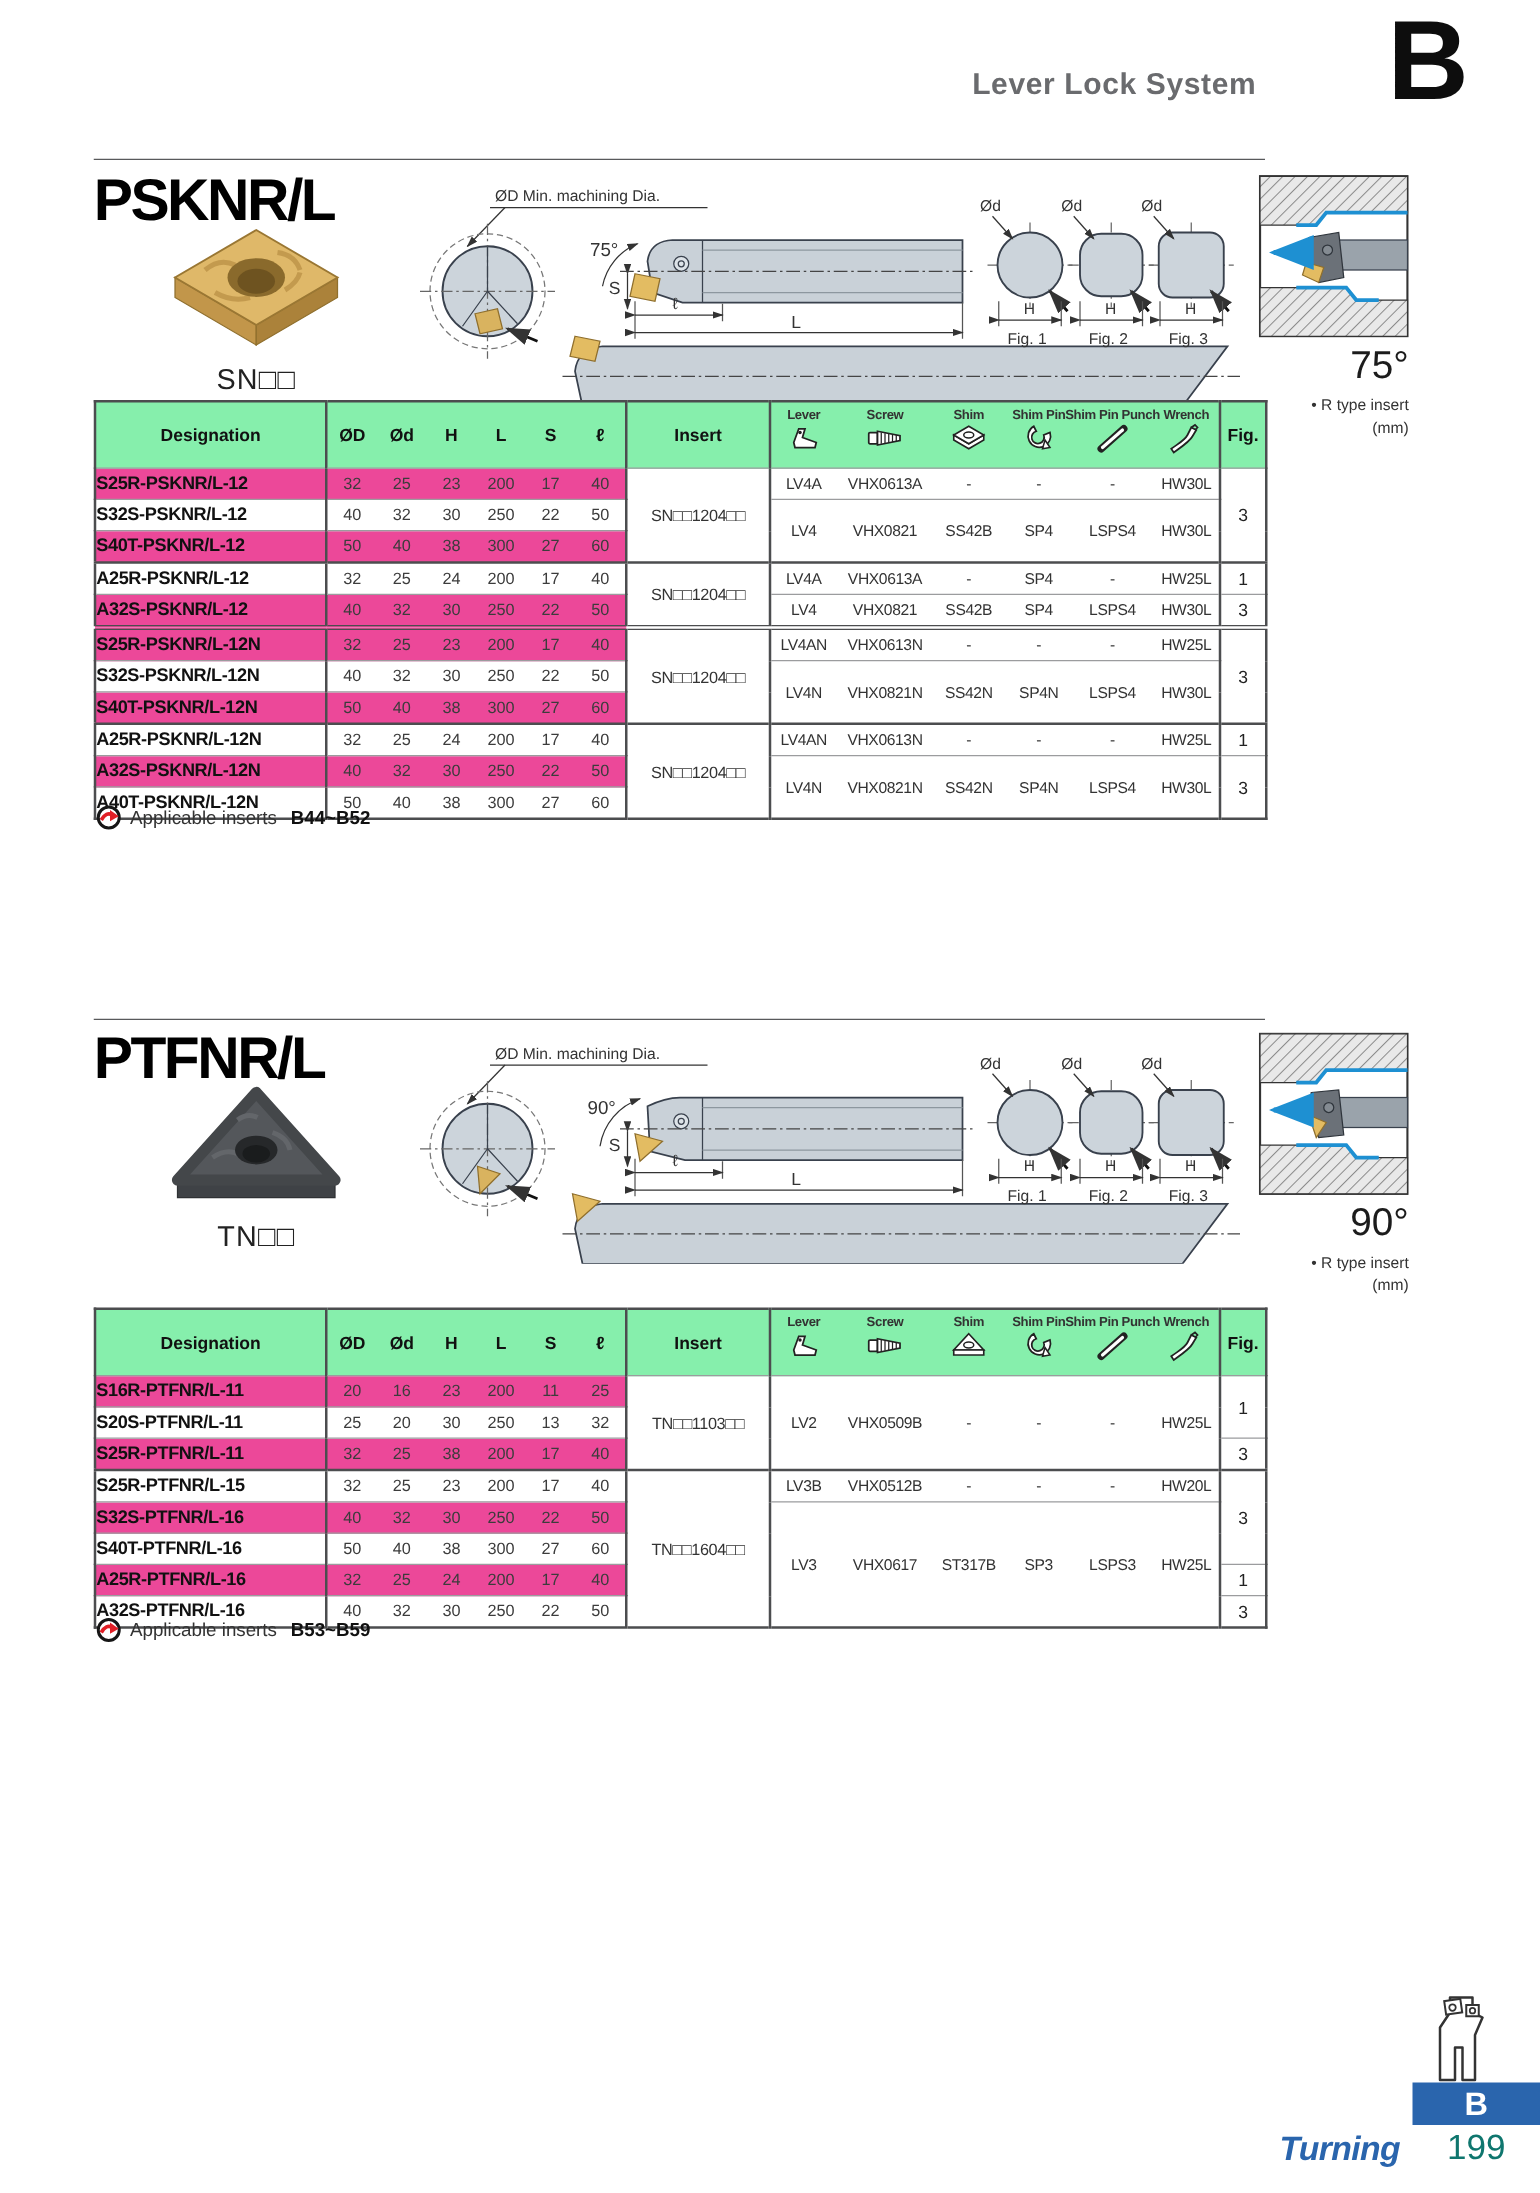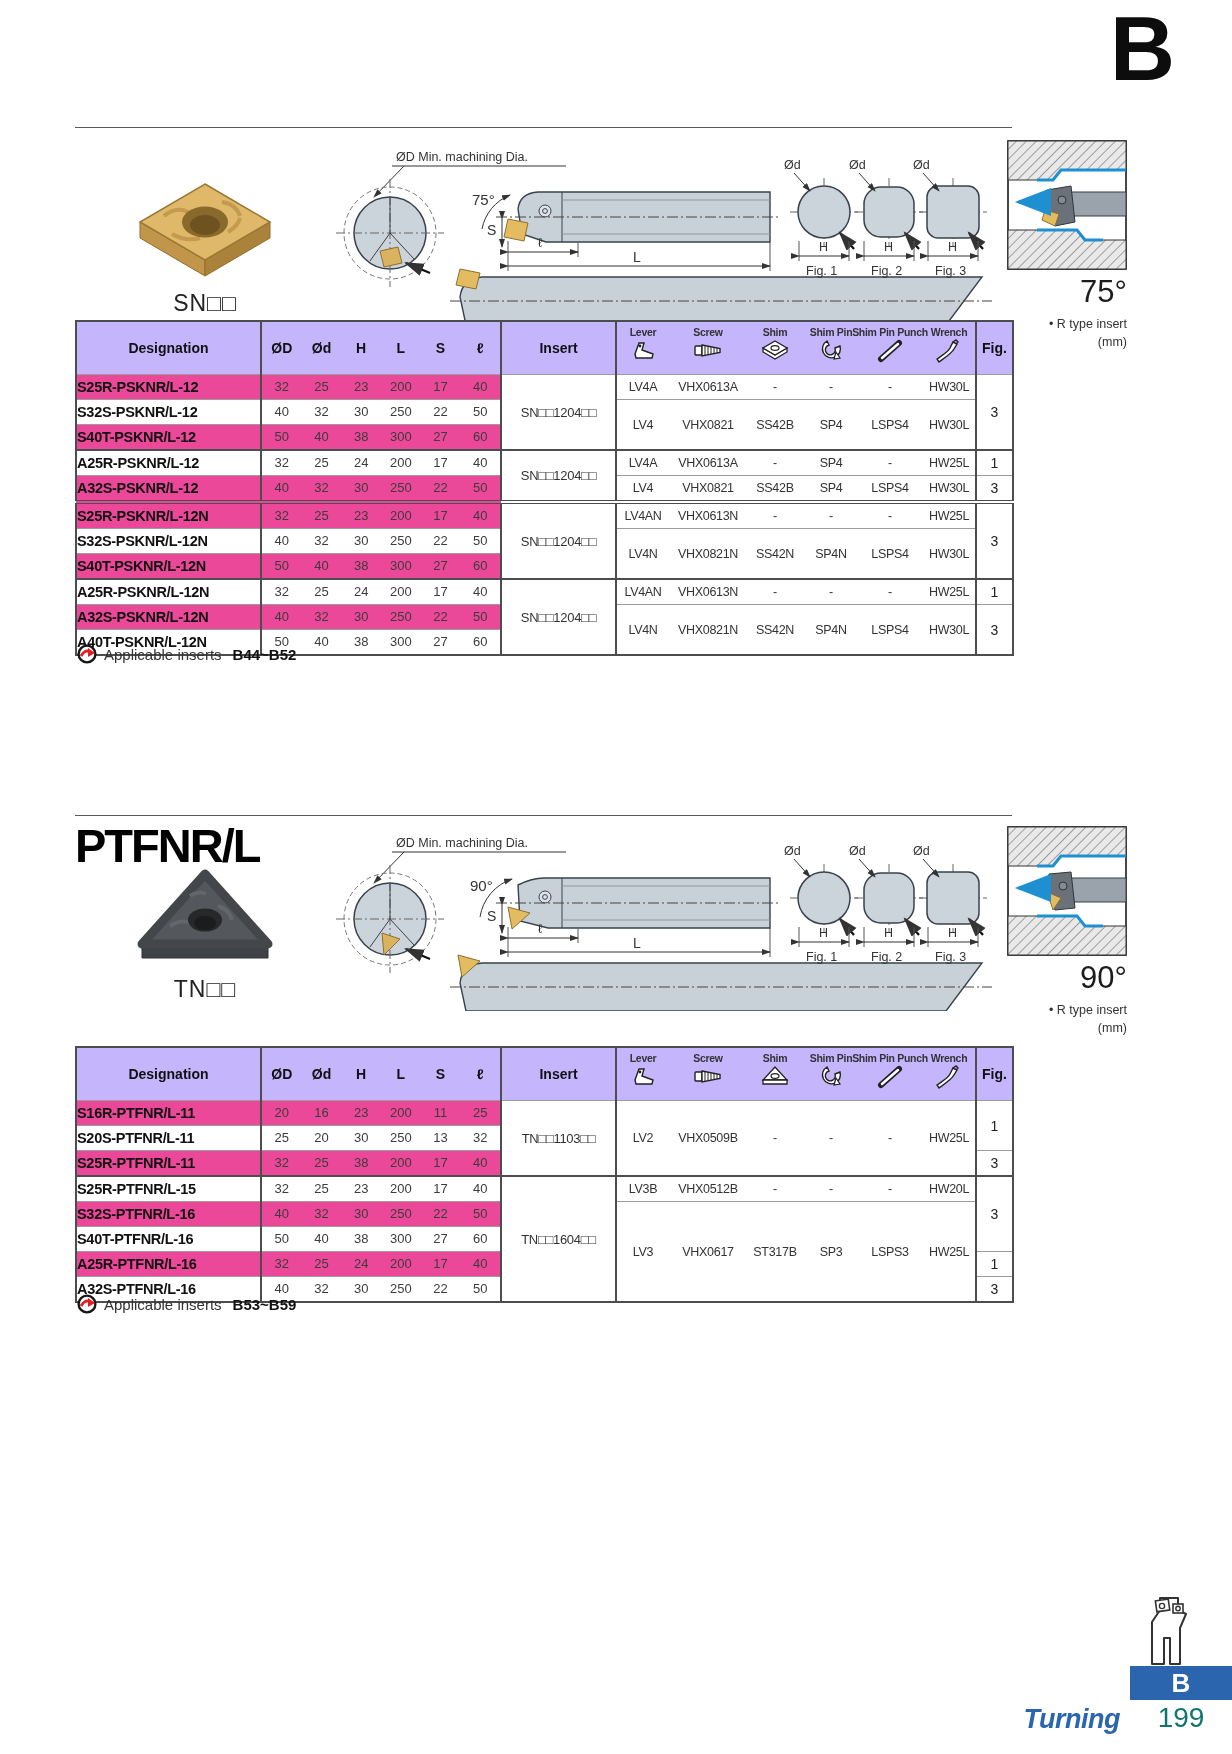--- a/index.html
+++ b/index.html
@@ -21,21 +21,21 @@
   .diag{position:absolute;left:257px;top:3px;}
   .app{position:absolute;left:932px;top:8px;}
   .app-angle{position:absolute;left:932px;top:142px;width:120px;text-align:right;font-size:31px;color:#1c1c1c;}
   .note{position:absolute;left:842px;top:183px;width:210px;text-align:right;font-size:12.5px;color:#333;line-height:1.45;}
   
   table.spec{position:absolute;left:0;width:937px;border-collapse:collapse;table-layout:fixed;
              border:2px solid #4c4d4f;font-family:"Liberation Sans",sans-serif;}
   .sec1 table.spec{top:188px;}
   .sec2 table.spec{top:228px;}
   table.spec th,table.spec td{border:1px solid #9b9c9e;padding:0;margin:0;}
-  table.spec thead th{background:#c4b5fd;height:52px;font-size:14px;color:#111;vertical-align:middle;text-align:center;}
+  table.spec thead th{background:#86efac;height:52px;font-size:14px;color:#111;vertical-align:middle;text-align:center;}
   table.spec tbody td{height:24px;vertical-align:middle;}
   td.des{font-size:14.5px;font-weight:bold;padding-left:6px;letter-spacing:-.3px;white-space:nowrap;}
   th.desh{font-size:14px;}
   .bl{border-left:2px solid #4c4d4f !important;}
   .sh{background:#ec4899;}
   .dimg{display:grid;grid-template-columns:repeat(6,1fr);}
   .dimg span{text-align:center;font-size:13px;color:#3c3c3c;line-height:22px;}
   th .dimg span{font-weight:bold;color:#111;font-size:14px;line-height:50px;}
   td.ins{text-align:center;font-size:13px;color:#333;letter-spacing:-.3px;}
   .hwg{display:grid;grid-template-columns:52px 78px 56px 56px 62px 56px;align-items:center;}
@@ -58,25 +58,27 @@
   .f-turning{position:absolute;left:980px;top:1668px;width:140px;text-align:right;
              color:#2a65ad;font-size:27px;font-weight:bold;font-style:italic;letter-spacing:-.5px;margin-top:36px;}
   .f-page{position:absolute;left:1130px;top:1702px;width:102px;text-align:center;font-size:28px;color:#0f766e;}
   svg text{font-family:"Liberation Sans",sans-serif;}
 </style>
 </head>
 <body>
 
 <div class="page">
 
+  <div class="hdr-title">Lever Lock System</div>
   <div class="hdr-letter">B</div>
   <div class="hrule"></div>
   <div class="divider"></div>
 
   <div class="sec sec1">
+    <div class="sec-title">PSKNR/L</div>
 
     <svg class="insert-art" width="150" height="110" viewBox="0 0 150 110">
       <polygon points="10,42 10,58 75,96 75,80" fill="#c2964a" stroke="#8f6f2d"></polygon>
       <polygon points="140,42 140,58 75,96 75,80" fill="#ab823a" stroke="#8f6f2d"></polygon>
       <polygon points="75,4 140,42 75,80 10,42" fill="#dfb869" stroke="#9a7733" stroke-width="1.5"></polygon>
       <path d="M34,36 q12,-10 24,-4 M92,22 q14,2 18,14 M42,54 q14,8 28,4 M98,52 q10,-6 12,-14" stroke="#bc9247" stroke-width="4" fill="none" opacity="0.8"></path>
       <ellipse cx="75" cy="42" rx="23" ry="15.5" fill="#8a6a2c"></ellipse>
       <ellipse cx="75" cy="45" rx="15" ry="10" fill="#6e5320"></ellipse>
     </svg>
     <div class="insert-code">SN□□</div>

